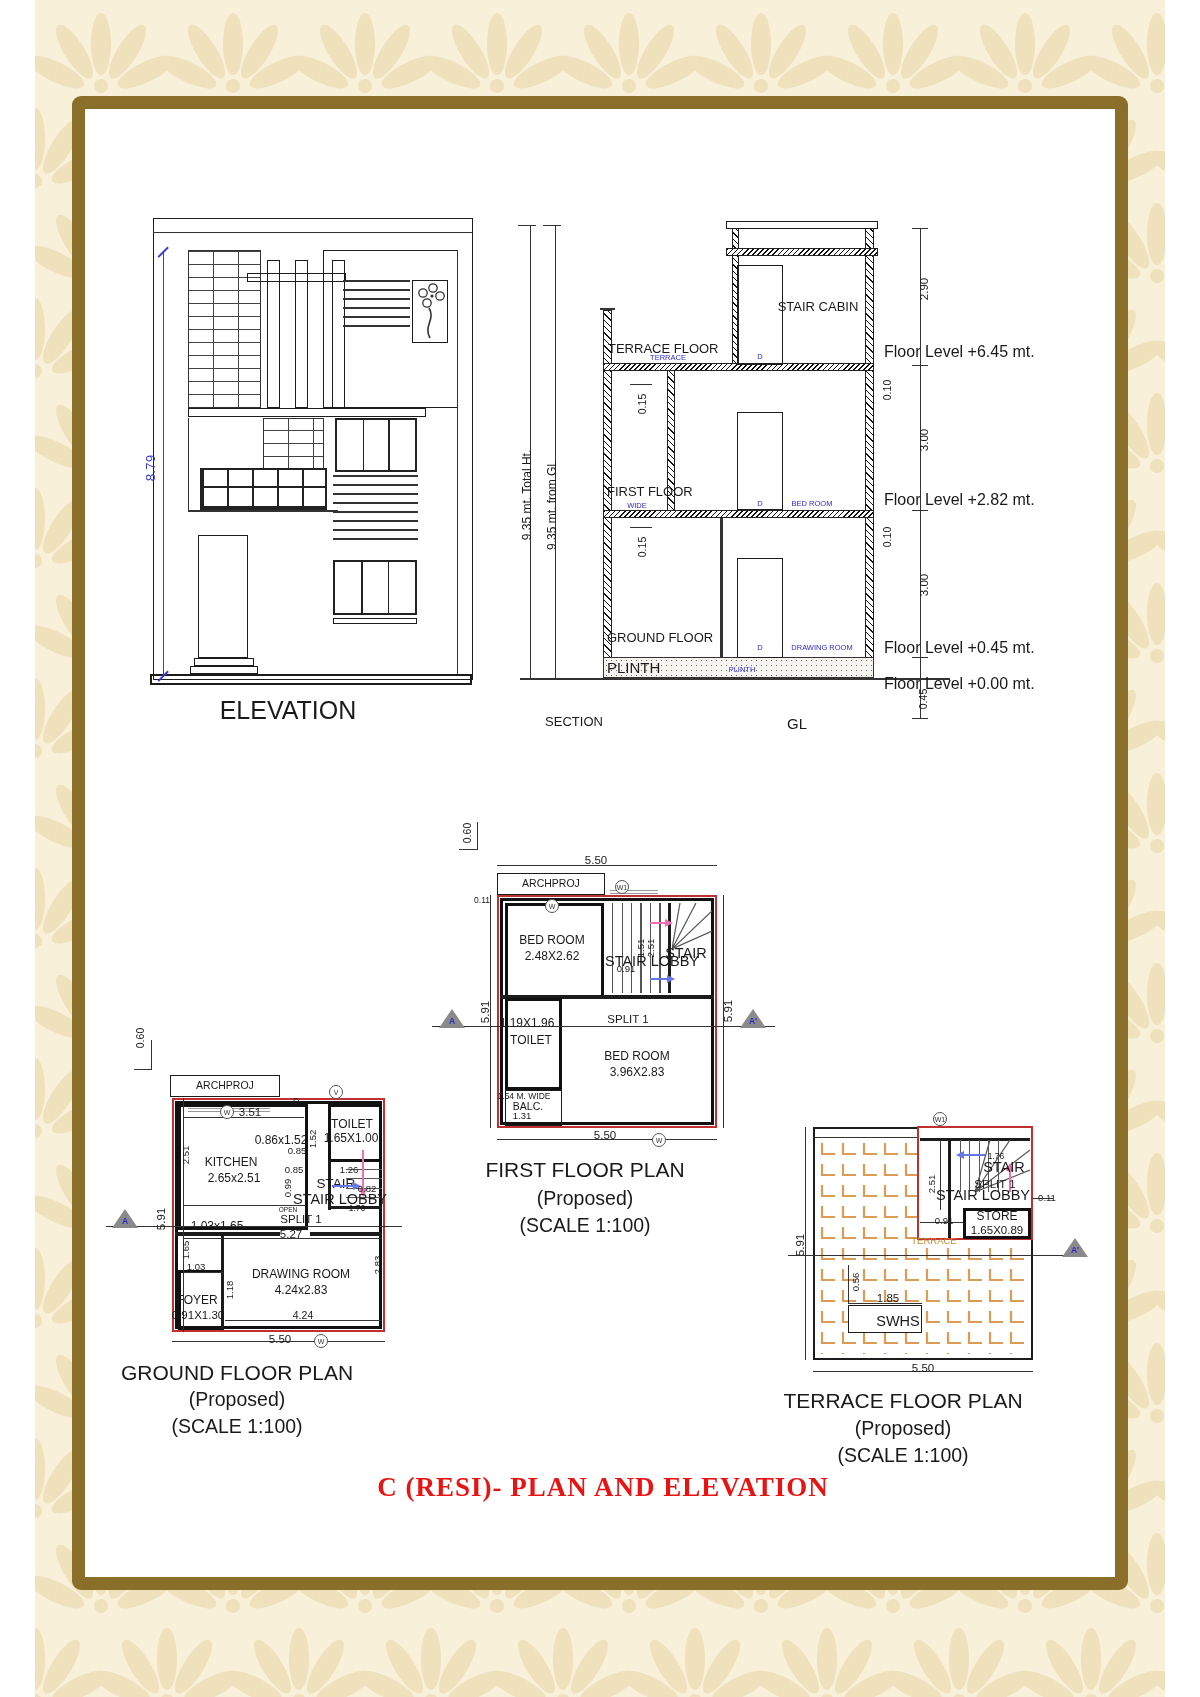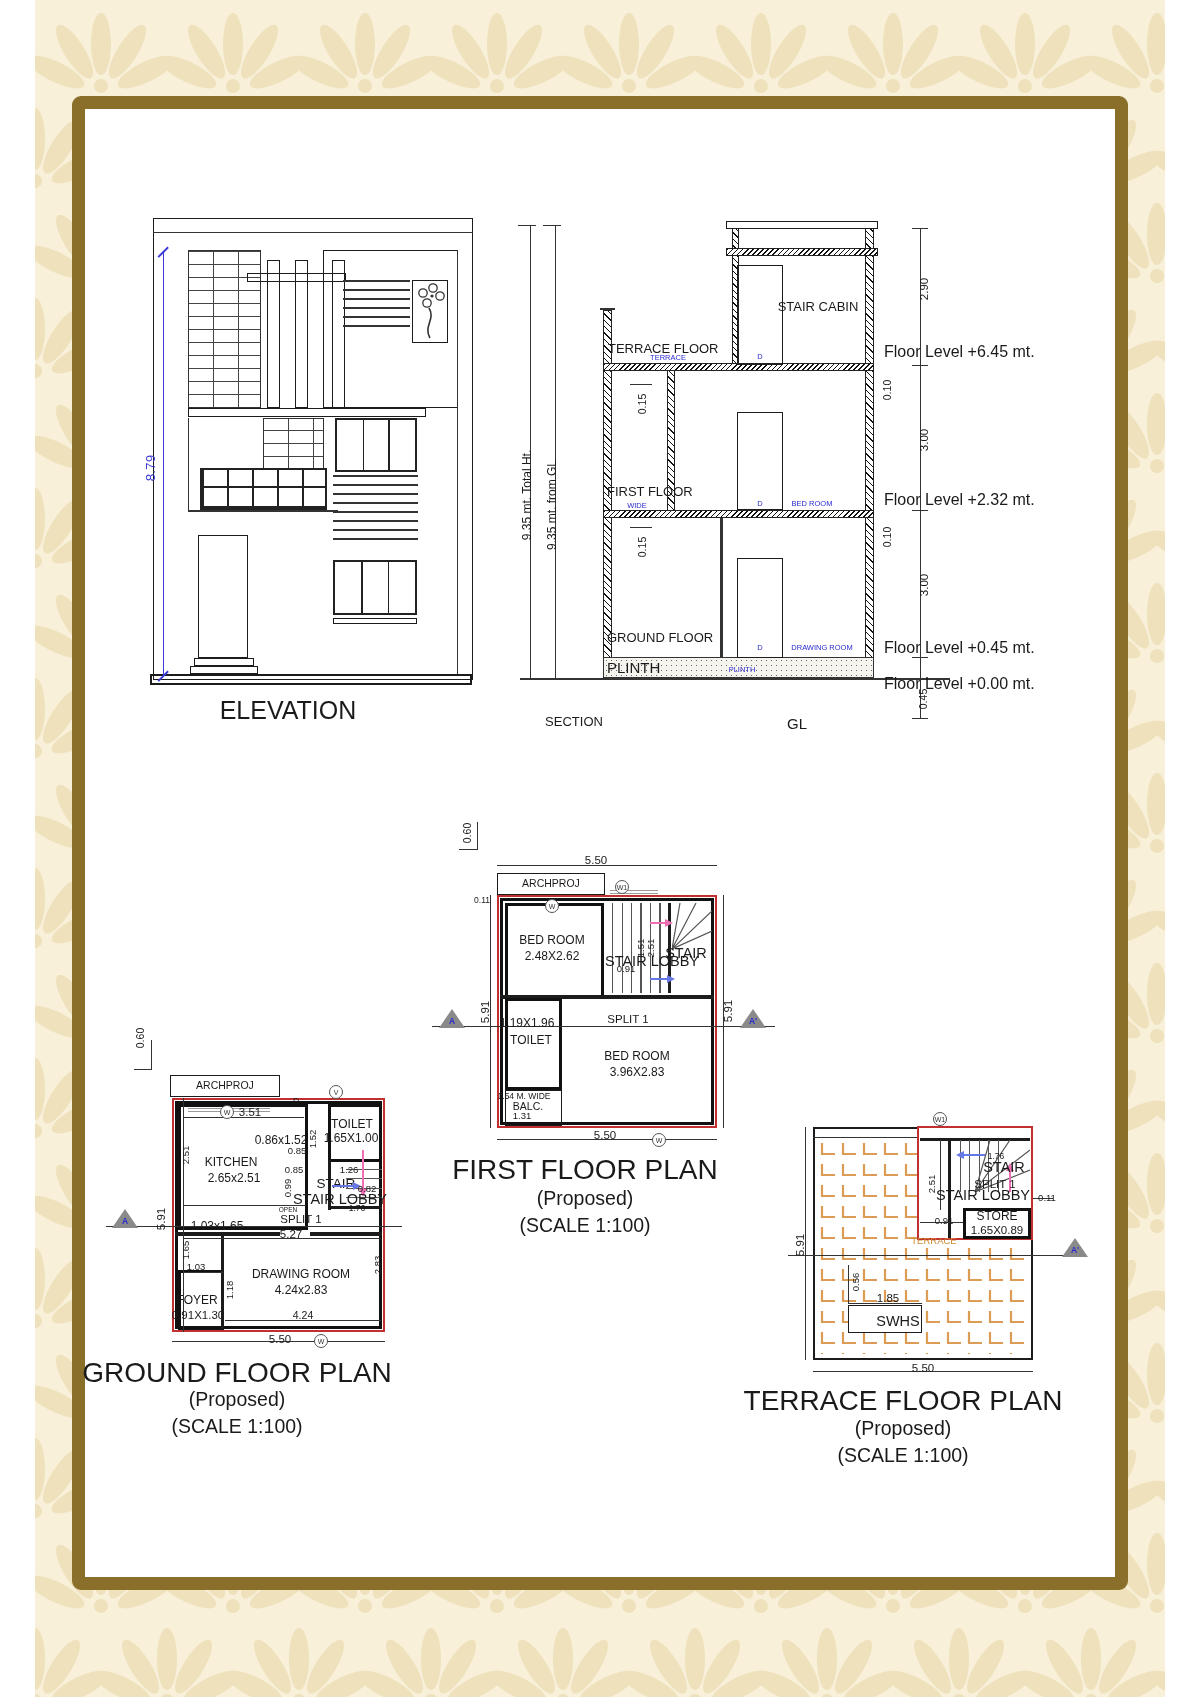--- a/index.html
+++ b/index.html
@@ -6,21 +6,21 @@
 body{margin:0;background:#fff}
 .canvas{position:relative;width:1200px;height:1697px;background:#fff;overflow:hidden;font-family:"Liberation Sans",sans-serif;color:#1a1a1a}
 .abs{position:absolute}
 .frame{position:absolute;left:72px;top:96px;width:1056px;height:1494px;border:13px solid #8a6f2a;border-radius:9px;background:#fff}
 .t{position:absolute;white-space:nowrap;line-height:1.05}
 .t.c{transform:translate(-50%,-50%)}
 .t.cr{transform:translate(-50%,-50%) rotate(-90deg)}
 .t.l{transform:translateY(-50%)}
 .s6{font-size:6.5px}.s7{font-size:7.5px}.s8{font-size:8.5px}.s9{font-size:9.5px}.s10{font-size:10.5px}
 .s11{font-size:11.5px}.s12{font-size:12px}.s13{font-size:13.5px}.s14{font-size:14.5px}.s15{font-size:15px}
-.s16{font-size:16px}.s17{font-size:13px}.s19{font-size:19.5px}.s20{font-size:28px}.s25{font-size:25px}.s26{font-size:27px}
+.s16{font-size:16px}.s17{font-size:13px}.s19{font-size:19.5px}.s20{font-size:21px}.s25{font-size:25px}.s26{font-size:27px}
 .blue{color:#2a2ad0}.dimb{color:#3b3bd6}.org{color:#cc8833}.bold{font-weight:bold}
 .dl{position:absolute;background:#333}
 .dlb{position:absolute;background:#3b3bd6}
 .wm{position:absolute;background:#999}
 .w3{position:absolute;background:#1c1c1c}
 .bx{position:absolute;border:1.6px solid #1c1c1c}
 .bx3{position:absolute;border:3.2px solid #111}
 .red{position:absolute;border:2.6px solid #c03030}
 .hatchw{background:repeating-linear-gradient(45deg,#111 0 1px,#fff 1px 4.5px);border:1px solid #222}
 .hatchs{background:repeating-linear-gradient(135deg,#111 0 1.2px,#fff 1.2px 3.6px);border:1px solid #222}
@@ -156,21 +156,21 @@
 <span class="t cr s12" style="left:552px;top:505px">9.35 mt. from GL</span>
 <span class="t cr s11" style="left:924px;top:289px">2.90</span>
 <span class="t cr s10" style="left:888px;top:390px">0.10</span>
 <span class="t cr s11" style="left:924px;top:440px">3.00</span>
 <span class="t cr s10" style="left:888px;top:537px">0.10</span>
 <span class="t cr s11" style="left:924px;top:585px">3.00</span>
 <span class="t cr s10" style="left:924px;top:699px">0.45</span>
 <span class="t cr s10" style="left:643px;top:404px">0.15</span>
 <span class="t cr s10" style="left:643px;top:547px">0.15</span>
 <span class="t l s16" style="left:884px;top:352px">Floor Level +6.45 mt.</span>
-<span class="t l s16" style="left:884px;top:500px">Floor Level +2.32 mt.</span>
+<span class="t l s16" style="left:884px;top:500px">Floor Level +2.82 mt.</span>
 <span class="t l s16" style="left:884px;top:648px">Floor Level +0.45 mt.</span>
 <span class="t l s16" style="left:884px;top:684px">Floor Level +0.00 mt.</span>
 <span class="t c s17" style="left:574px;top:722px">SECTION</span>
 
 <div class="red" style="left:497px;top:895px;width:220px;height:233px"></div>
 <div class="bx3" style="left:500px;top:898px;width:214px;height:227px"></div>
 <div class="bx3" style="left:505px;top:903px;width:99px;height:95px"></div>
 <div class="w3" style="left:500px;top:995px;width:214px;height:4px"></div>
 <div class="bx3" style="left:505px;top:998px;width:57px;height:92px"></div>
 <div class="bx" style="left:505px;top:1090px;width:57px;height:36px"></div>
@@ -337,14 +337,15 @@
 <span class="t cr s9" style="left:856px;top:1282px">0.56</span>
 <span class="t c s11" style="left:888px;top:1298px">1.85</span>
 <span class="t c s14" style="left:898px;top:1322px">SWHS</span>
 <span class="t c s11" style="left:923px;top:1368px">5.50</span>
 <div class="tri" style="left:1075px;top:1257px"></div>
 <span class="t c s8 blue bold" style="left:1075px;top:1250px">A'</span>
 <span class="t c s20" style="left:903px;top:1401px">TERRACE FLOOR PLAN</span>
 <span class="t c s19" style="left:903px;top:1428px">(Proposed)</span>
 <span class="t c s19" style="left:903px;top:1455px">(SCALE 1:100)</span>
 
+<span class="t c s26 serif bold" style="left:603px;top:1487px;color:#e81313;letter-spacing:1px">C (RESI)- PLAN AND ELEVATION</span>
 
 </div>
 
 </body></html>

